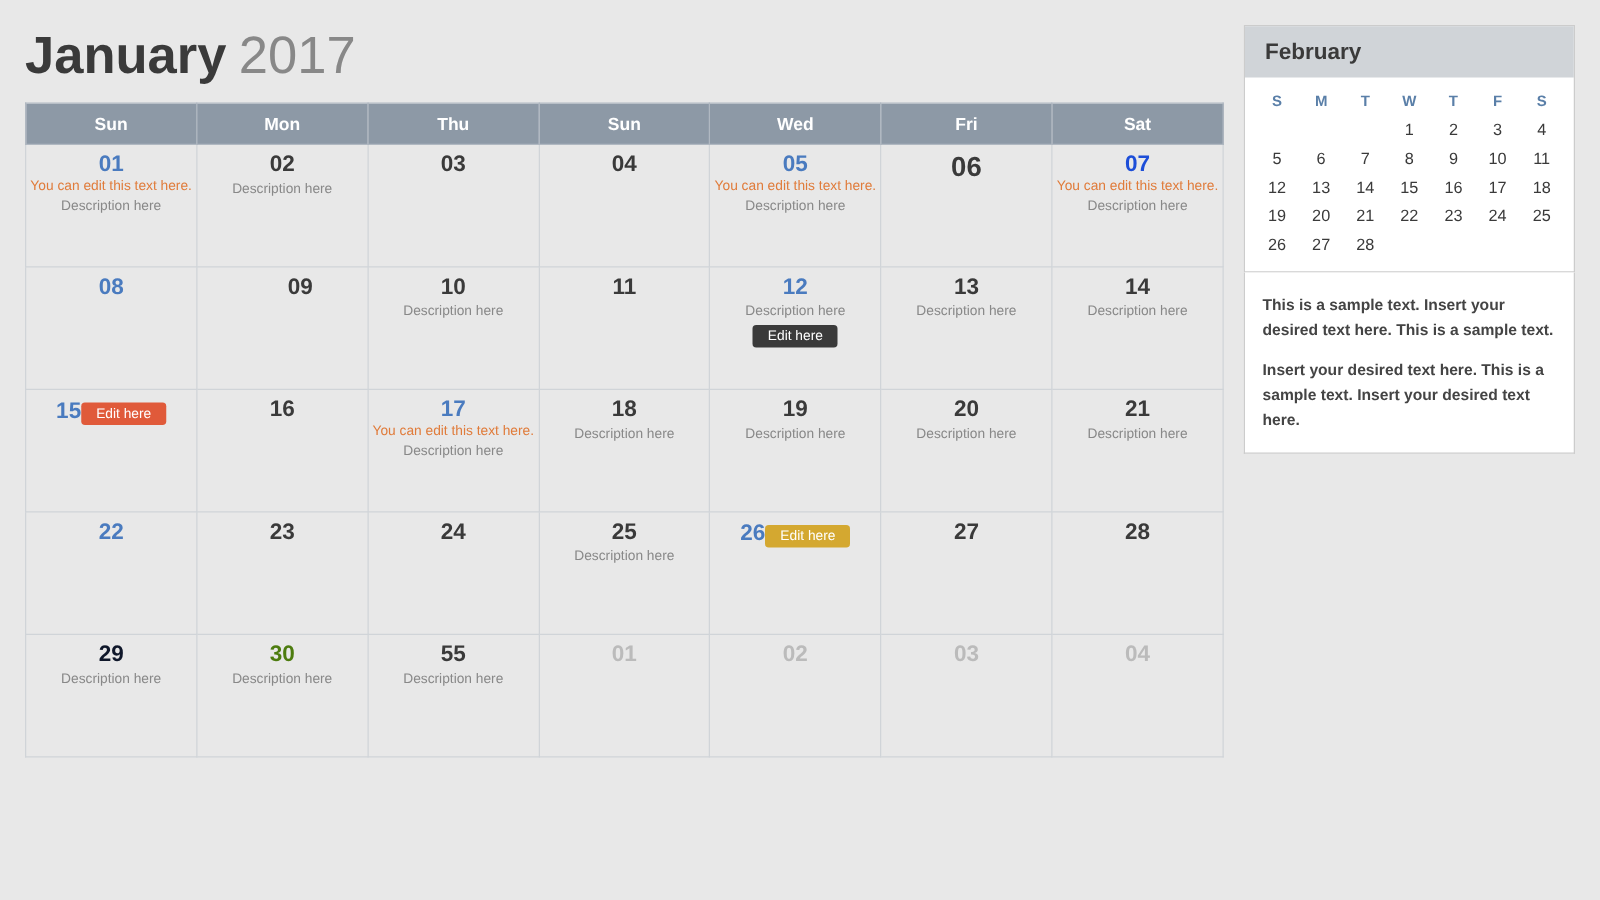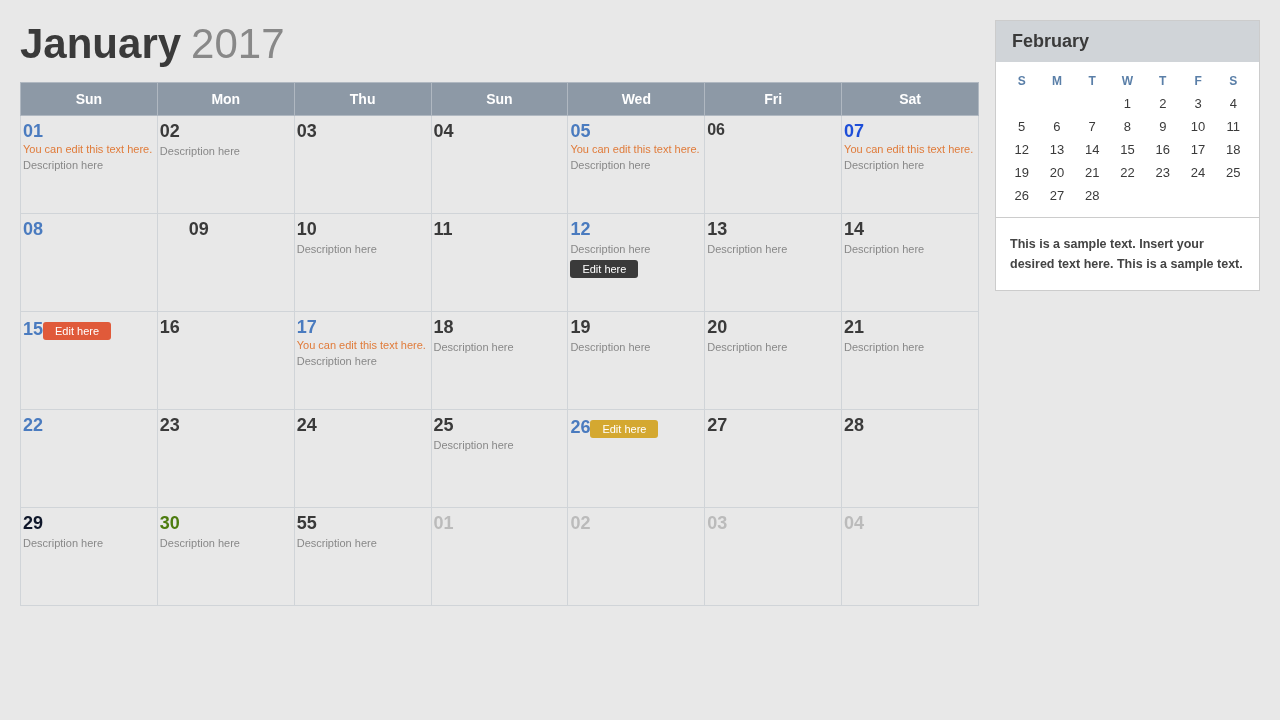--- a/index.html
+++ b/index.html
@@ -98,20 +98,21 @@
     .calendar-table {
       width: 100%;
       border-collapse: collapse;
       table-layout: fixed;
     }
     .calendar-table td {
       border: 1px solid #d0d4d8;
       vertical-align: top;
       padding: 5px 2px;
       height: 98px;
+      text-align: center;
     }
   </style>
 </head>
 <body>
 
 <div class="main-section">
   <div class="calendar-title">
     <span class="title-jan">January</span>
     <span class="title-year">2017</span>
   </div>
@@ -129,21 +130,21 @@
             <th class="day-header">Sat</th>
           </tr>
       </thead>
       <tbody id="calendar-body">
           <tr>
             <td><span style="font-size: 18px; font-weight: 700; color: rgb(74, 123, 191);">01</span><span style="font-size: 11px; color: rgb(224, 123, 58); display: block; line-height: 1.3;">You can edit this text here.</span><span style="font-size: 11px; color: rgb(136, 136, 136); display: block; margin-top: 3px;">Description here</span></td>
             <td><span style="font-size: 18px; font-weight: 700; color: rgb(58, 58, 58);">02</span><span style="font-size: 11px; color: rgb(136, 136, 136); display: block; margin-top: 3px;">Description here</span></td>
             <td><span style="font-size: 18px; font-weight: 700; color: rgb(58, 58, 58);">03</span></td>
             <td><span style="font-size: 18px; font-weight: 700; color: rgb(58, 58, 58);">04</span></td>
             <td><span style="font-size: 18px; font-weight: 700; color: rgb(74, 123, 191);">05</span><span style="font-size: 11px; color: rgb(224, 123, 58); display: block; line-height: 1.3;">You can edit this text here.</span><span style="font-size: 11px; color: rgb(136, 136, 136); display: block; margin-top: 3px;">Description here</span></td>
-            <td><span style="font-size: 16px; font-weight: 700; color: rgb(58, 58, 58);">06</span></td>
+            <td><span style="font-size: 22px; font-weight: 700; color: rgb(58, 58, 58);">06</span></td>
             <td><span style="font-size: 18px; font-weight: 700; color: #1d4ed8;">07</span><span style="font-size: 11px; color: rgb(224, 123, 58); display: block; line-height: 1.3;">You can edit this text here.</span><span style="font-size: 11px; color: rgb(136, 136, 136); display: block; margin-top: 3px;">Description here</span></td>
           </tr>
           <tr>
             <td><span style="font-size: 18px; font-weight: 700; color: rgb(74, 123, 191);">08</span></td>
             <td><span style="font-size: 18px; font-weight: 700; color: rgb(58, 58, 58); margin-left: 29px;">09</span></td>
             <td><span style="font-size: 18px; font-weight: 700; color: rgb(58, 58, 58);">10</span><span style="font-size: 11px; color: rgb(136, 136, 136); display: block; margin-top: 3px;">Description here</span></td>
             <td><span style="font-size: 18px; font-weight: 700; color: rgb(58, 58, 58);">11</span></td>
             <td><span style="font-size: 18px; font-weight: 700; color: rgb(74, 123, 191);">12</span><span style="font-size: 11px; color: rgb(136, 136, 136); display: block; margin-top: 3px;">Description here</span><span style="display: inline-block; padding: 3px 12px; border-radius: 3px; font-size: 11px; color: rgb(255, 255, 255); margin-top: 5px; cursor: pointer; background: rgb(58, 58, 58);">Edit here</span></td>
             <td><span style="font-size: 18px; font-weight: 700; color: rgb(58, 58, 58);">13</span><span style="font-size: 11px; color: rgb(136, 136, 136); display: block; margin-top: 3px;">Description here</span></td>
             <td><span style="font-size: 18px; font-weight: 700; color: rgb(58, 58, 58);">14</span><span style="font-size: 11px; color: rgb(136, 136, 136); display: block; margin-top: 3px;">Description here</span></td>
@@ -241,14 +242,15 @@
               <td style="color: rgb(204, 204, 204);"></td>
               <td style="color: rgb(204, 204, 204);"></td>
               <td style="color: rgb(204, 204, 204);"></td>
             </tr>
           </tbody>
       </table>
     </div>
   </div>
   <div class="sidebar-text">
     <p>This is a sample text. Insert your desired text here. This is a sample text.</p>
+    <p>Insert your desired text here. This is a sample text. Insert your desired text here.</p>
   </div>
 </div>
 
 </body></html>

